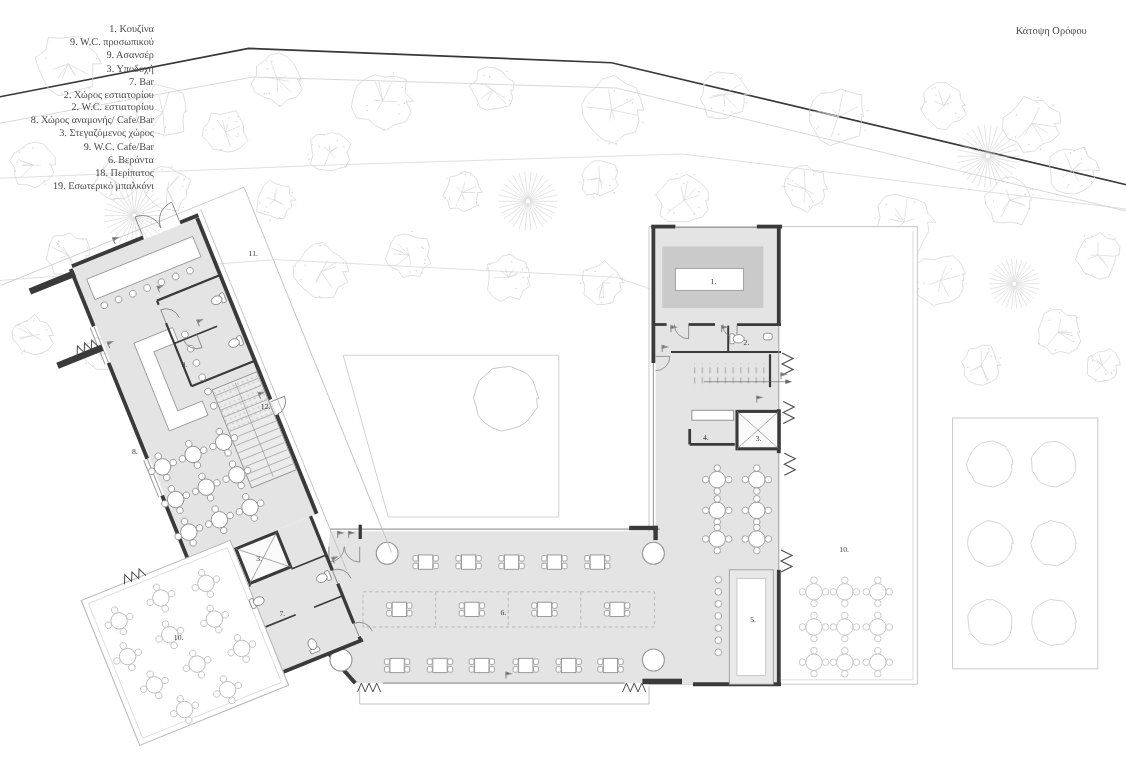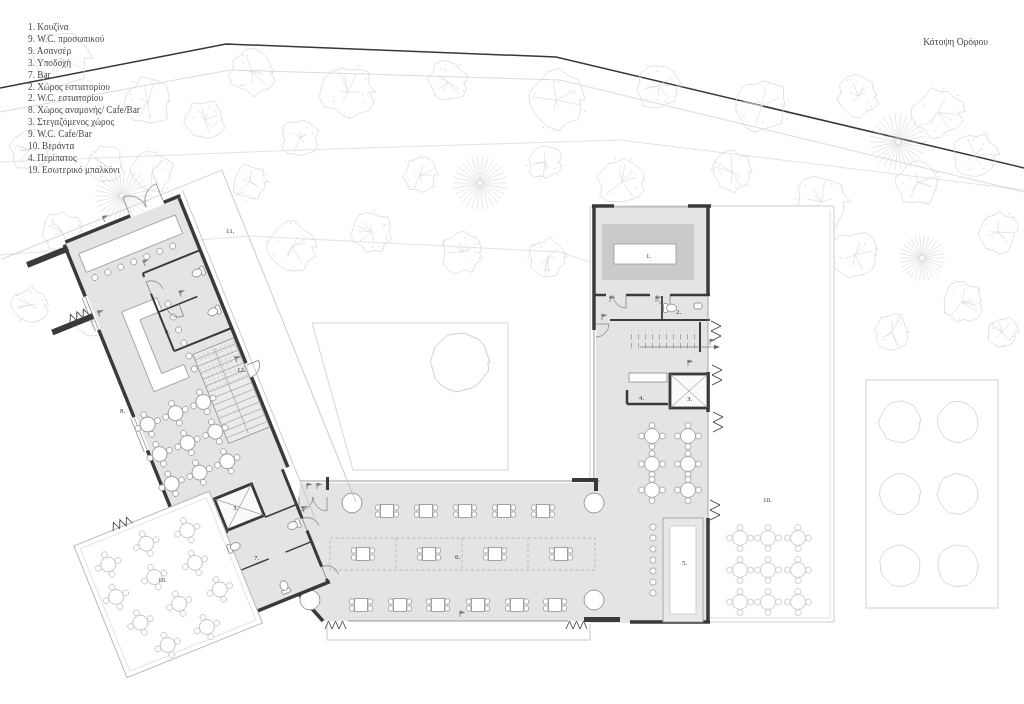--- a/index.html
+++ b/index.html
@@ -1,22 +1,22 @@
 <!DOCTYPE html>
 <html><head>
 <meta charset="utf-8">
 <style>
   html,body{margin:0;padding:0;}
   body{width:1024px;height:704px;position:relative;background:#ffffff;overflow:hidden;
        font-family:"Liberation Serif", serif;}
   #sheet{position:absolute;inset:0;}
   #plan-svg{position:absolute;left:0;top:0;}
   #legend{position:absolute;left:28px;top:22px;color:#4a4a4a;font-size:9.3px;line-height:11.9px;}
-  #legend .li{white-space:nowrap;}
-  #drawing-title{position:absolute;right:36px;top:24px;color:#4a4a4a;font-size:9.5px;margin-top:13px;}
+  #legend .li{white-space:nowrap;text-align:right;}
+  #drawing-title{position:absolute;right:36px;top:24px;color:#4a4a4a;font-size:9.5px;}
   .lbl{font-family:"Liberation Serif", serif;font-size:7px;fill:#3a3a3a;}
 </style>
 </head>
 <body>
 
 <div id="sheet">
 
 <svg id="plan-svg" width="1024" height="704" viewBox="0 0 1024 704" xmlns="http://www.w3.org/2000/svg" xmlns:xlink="http://www.w3.org/1999/xlink">
   <defs>
     <pattern id="dots" width="4.5" height="4.5" patternUnits="userSpaceOnUse">
@@ -1070,20 +1070,20 @@
   <div class="li">1. Κουζίνα</div>
   <div class="li">9. W.C. προσωπικού</div>
   <div class="li">9. Ασανσέρ</div>
   <div class="li">3. Υποδοχή</div>
   <div class="li">7. Bar</div>
   <div class="li">2. Χώρος εστιατορίου</div>
   <div class="li">2. W.C. εστιατορίου</div>
   <div class="li">8. Χώρος αναμονής/ Cafe/Bar</div>
   <div class="li">3. Στεγαζόμενος χώρος</div>
   <div class="li">9. W.C. Cafe/Bar</div>
-  <div class="li">10. Βεράντα</div>
-  <div class="li">4. Περίπατος</div>
+  <div class="li">6. Βεράντα</div>
+  <div class="li">18. Περίπατος</div>
   <div class="li">19. Εσωτερικό μπαλκόνι</div>
 </div>
 
 <div id="drawing-title">Κάτοψη Ορόφου</div>
 
 </div>
 
 </body></html>

